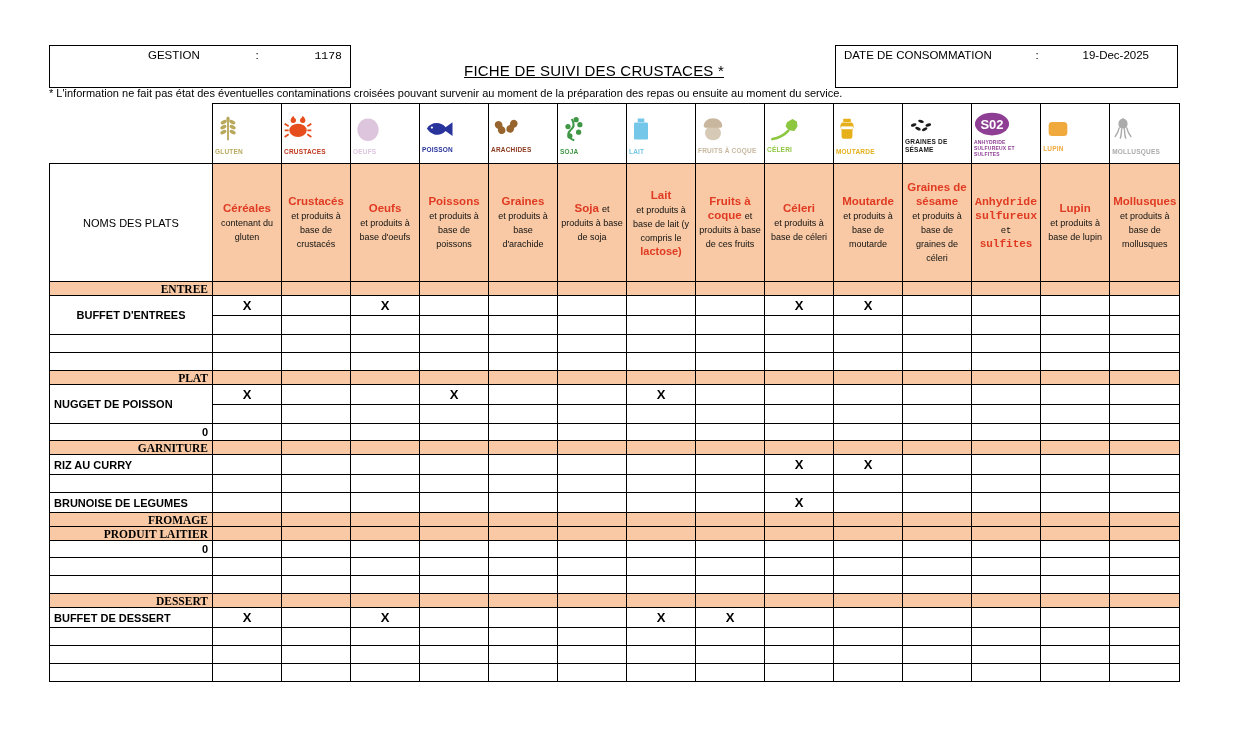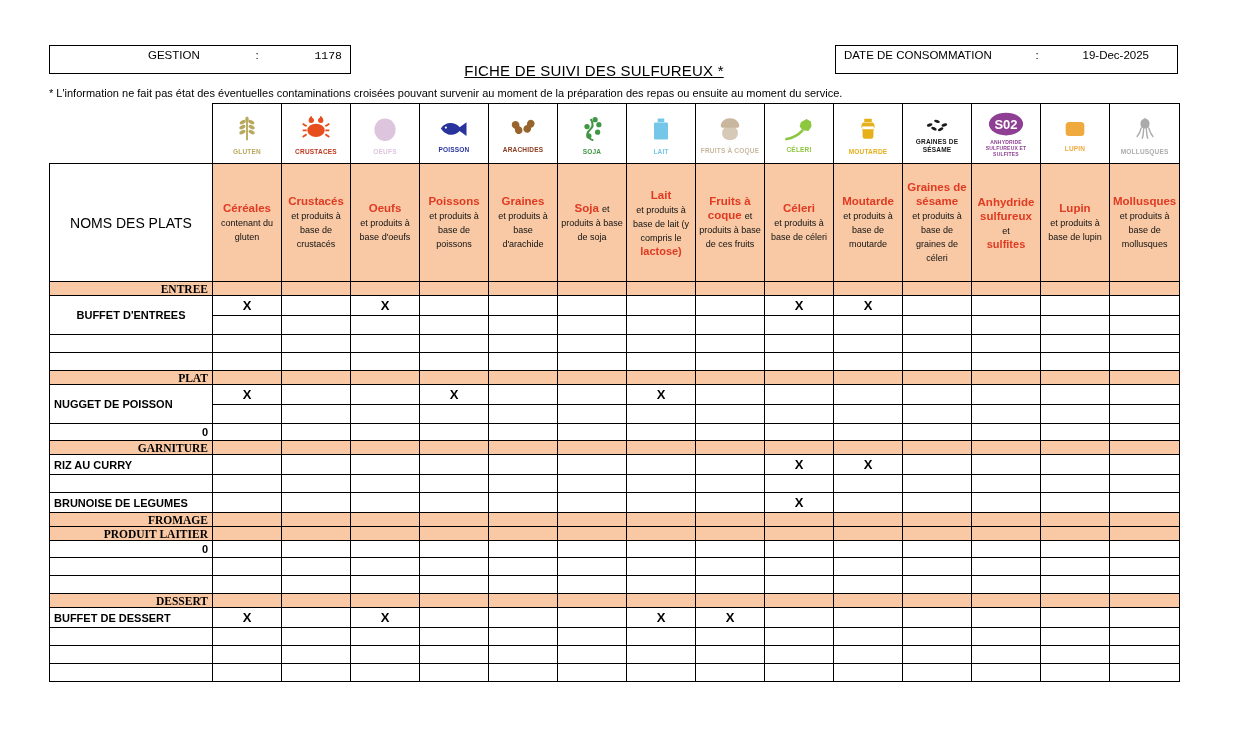--- a/index.html
+++ b/index.html
@@ -1,50 +1,50 @@
 <!DOCTYPE html>
 <html style="--peach: #F8C9A4;"><head>
 <meta charset="utf-8">
 <style>
   html,body{margin:0;padding:0;background:#fff;}
   body{width:1259px;height:744px;position:relative;font-family:"Liberation Sans",sans-serif;color:#000;overflow:hidden;}
 
-  .hbox{position:absolute;top:45px;height:29px;border:1px solid #000;box-sizing:border-box;
+  .hbox{position:absolute;top:45px;height:43px;border:1px solid #000;box-sizing:border-box;
         display:flex;align-items:flex-start;font-size:11.5px;padding-top:3px;}
   #gestion-box{left:49px;width:302px;}
   #date-box{left:835px;width:343px;}
   .hbox .lbl{padding-left:8px;}
   #gestion-box .lbl{padding-left:98px;}
   .hbox .colon{flex:1;text-align:center;}
   #gestion-box .val{padding-right:8px;font-family:Liberation Mono, monospace;}
   #date-box .val{padding-right:28px;}
 
   #sheet-title{position:absolute;top:62px;left:394px;width:400px;text-align:center;
                font-size:15px;text-decoration:underline;letter-spacing:.2px;}
   #footnote{position:absolute;top:87px;left:49px;font-size:11px;}
 
   #table-wrap{position:absolute;left:49px;top:103px;}
   table{border-collapse:collapse;table-layout:fixed;}
   col.col-plats{width:163px;}
   col.col-a{width:69px;}
   td{border:1px solid #000;padding:0;overflow:hidden;box-sizing:border-box;font-size:11px;}
 
-  tr.icon-row td{height:60px;background:#fff;text-align:center;vertical-align:middle;}
+  tr.icon-row td{height:60px;background:#fff;text-align:left;vertical-align:middle;}
   td.no-border{border-top:none;border-left:none;border-bottom:none;background:#fff;}
   .ic{line-height:0;}
   .ic-label{font-weight:bold;font-size:6.5px;line-height:1.2;margin-top:2px;letter-spacing:.2px;padding:0 2px;}
   .ic-label.so2{font-size:5px;}
 
   tr.desc-row td{height:118px;background:var(--peach);text-align:center;vertical-align:middle;padding:0 3px;}
-  td.noms-cell{background:#fff !important;font-size:14px;}
+  td.noms-cell{background:#fff !important;font-size:11px;}
   .al-title{font-weight:bold;font-size:11.5px;line-height:1.25;}
   .al-title.block{display:block;}
   .al-desc{font-size:9px;line-height:1.45;color:#111;}
   .al-red2{display:block;font-weight:bold;font-size:11px;}
-  td.align-left{text-align:left;padding-left:4px;}
+  td.align-left{text-align:left;padding-left:4px;font-family:Liberation Mono, monospace;}
 
   tbody td{background:#fff;vertical-align:middle;}
   tr.r-section td{background:var(--peach);height:14px;}
   tr.r-item td{height:20px;}
   tr.r-cont td{height:19px;}
   tr.r-empty td{height:18px;}
   tr.r-zero td{height:17px;}
   td.label-cell{padding:0 4px;}
   td.section-label{text-align:right;font-weight:bold;font-size:11.5px;font-family:Liberation Serif, serif;}
   td.item-label{text-align:left;font-weight:bold;font-size:11px;}
@@ -54,21 +54,21 @@
 </style>
 </head>
 <body>
 
 <div class="hbox" id="gestion-box">
   <span class="lbl">GESTION</span>
   <span class="colon">:</span>
   <span class="val">1178</span>
 </div>
 
-<div id="sheet-title">FICHE DE SUIVI DES SULFUREUX *</div>
+<div id="sheet-title">FICHE DE SUIVI DES CRUSTACES *</div>
 
 <div class="hbox" id="date-box">
   <span class="lbl">DATE DE CONSOMMATION</span>
   <span class="colon">:</span>
   <span class="val">19-Dec-2025</span>
 </div>
 
 <div id="footnote">* L'information ne fait pas état des éventuelles contaminations croisées pouvant survenir au moment de la préparation des repas ou ensuite au moment du service.</div>
 
 <div id="table-wrap">

